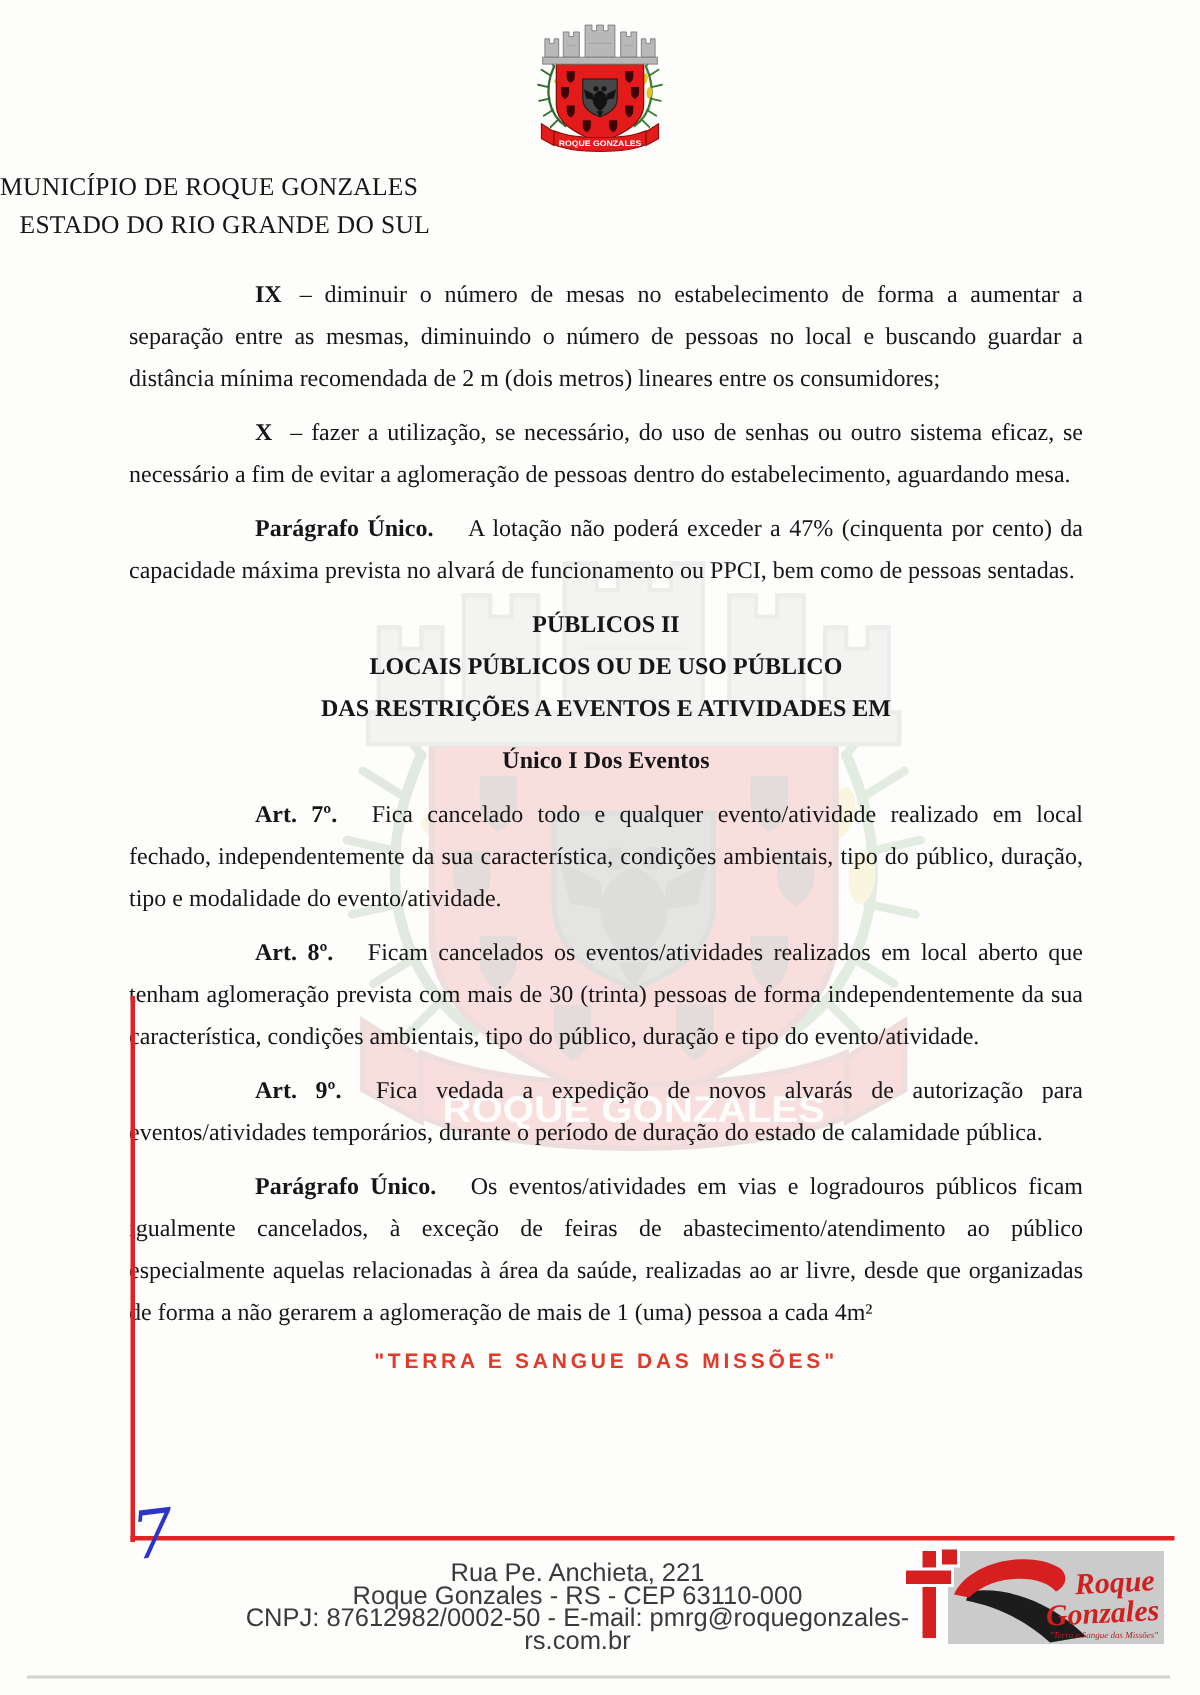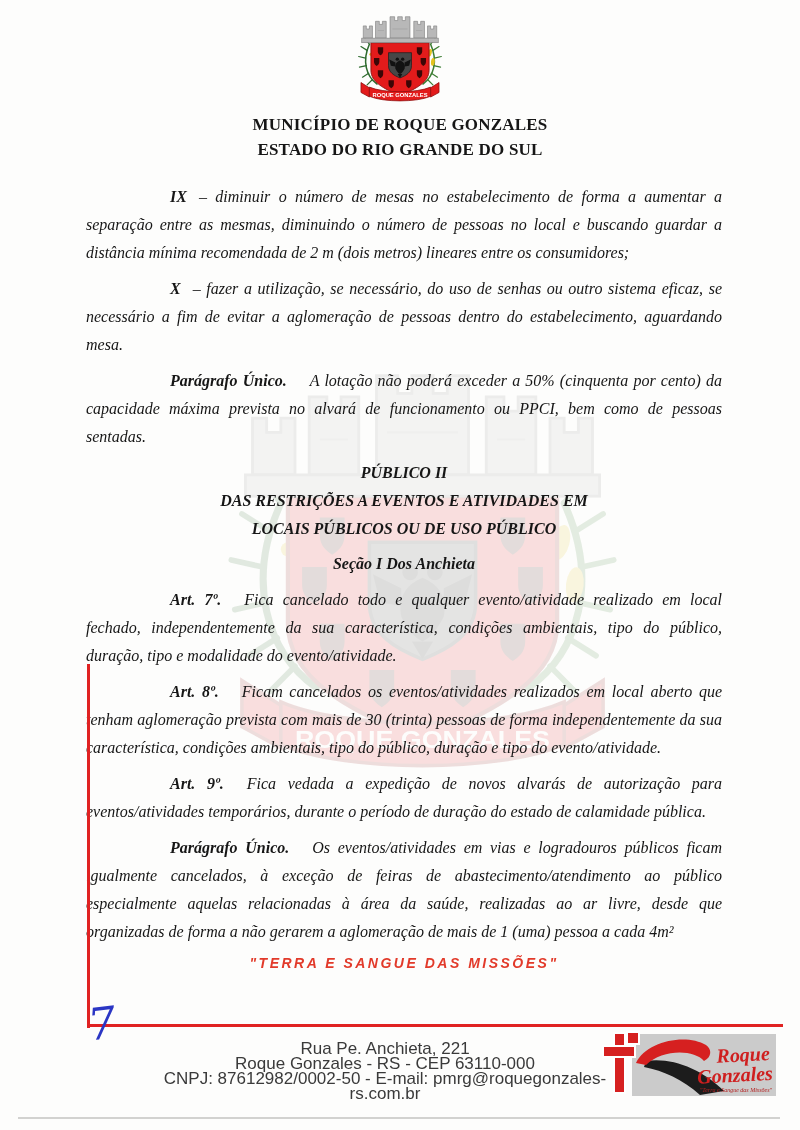--- a/index.html
+++ b/index.html
@@ -7,25 +7,25 @@
   html,body { background:#ffffff; }
   .page {
     position:relative; width:800px; height:1130px; margin:0 auto;
     background:#fdfdfc; overflow:hidden;
     font-family:"Liberation Serif", serif; color:#161616;
   }
   
   .watermark { position:absolute; left:210px; top:326px; width:425px; height:468px; opacity:.13; pointer-events:none; }
   
   .arms { display:block; margin:6px auto 0; width:92px; height:101px; }
-  .h-title, .h-sub { text-align:center; font-weight:bold; font-size:17px; letter-spacing:.2px; line-height:21px; }
+  .h-title, .h-sub { font-weight:normal; font-size:17px; letter-spacing:.2px; line-height:21px; }
   .h-title { margin-top:7px; }
-  .h-sub   { margin-top:4px; }
+  .h-sub   { margin-top:4px;margin-left:13px; }
   
-  .content { position:relative; margin:23px 78px 0 86px; font-size:16px; line-height:28px; text-align:justify;font-style:italic; }
+  .content { position:relative; margin:23px 78px 0 86px; font-size:16px; line-height:28px; text-align:justify; }
   .content p { margin:0 0 8px; text-indent:84px; }
   .lead { font-weight:bold; margin-right:23px; }
   .lead-num { margin-right:12px; }
   .chap { text-align:center; font-weight:bold; text-indent:0; line-height:28px; }
   .chap-first { margin-top:6px; }
   .section { text-align:center; font-weight:bold; text-indent:0; line-height:28px; margin-top:7px; margin-bottom:8px; }
   .slogan {
     margin-top:5px; text-align:center; text-indent:0;
     font-family:"Liberation Sans", sans-serif; font-weight:bold;
     font-size:14px; letter-spacing:2.5px; color:#e23a2a; line-height:18px;
@@ -120,26 +120,26 @@
         </g>
       </g>
     </svg>
     <div class="h-title">MUNICÍPIO DE ROQUE GONZALES</div>
     <div class="h-sub">ESTADO DO RIO GRANDE DO SUL</div>
   </header>
 
   <main class="content">
     <p><b class="lead lead-num">IX</b><span>– diminuir o número de mesas no estabelecimento de forma a aumentar a separação entre as mesmas, diminuindo o número de pessoas no local e buscando guardar a distância mínima recomendada de 2 m (dois metros) lineares entre os consumidores;</span></p>
     <p><b class="lead lead-num">X</b><span>– fazer a utilização, se necessário, do uso de senhas ou outro sistema eficaz, se necessário a fim de evitar a aglomeração de pessoas dentro do estabelecimento, aguardando mesa.</span></p>
-    <p><b class="lead">Parágrafo Único.</b><span>A lotação não poderá exceder a 50% (cinquenta por cento) da capacidade máxima prevista no alvará de funcionamento ou PPCI, bem como de pessoas sentadas.</span></p>
+    <p><b class="lead">Parágrafo Único.</b><span>A lotação não poderá exceder a 47% (cinquenta por cento) da capacidade máxima prevista no alvará de funcionamento ou PPCI, bem como de pessoas sentadas.</span></p>
 
-    <div class="chap chap-first">PÚBLICO II</div>
+    <div class="chap chap-first">PÚBLICOS II</div>
+    <div class="chap">LOCAIS PÚBLICOS OU DE USO PÚBLICO</div>
     <div class="chap">DAS RESTRIÇÕES A EVENTOS E ATIVIDADES EM</div>
-    <div class="chap">LOCAIS PÚBLICOS OU DE USO PÚBLICO</div>
-    <div class="section">Seção I Dos Anchieta</div>
+    <div class="section">Único I Dos Eventos</div>
 
     <p><b class="lead">Art. 7º.</b><span>Fica cancelado todo e qualquer evento/atividade realizado em local fechado, independentemente da sua característica, condições ambientais, tipo do público, duração, tipo e modalidade do evento/atividade.</span></p>
     <p><b class="lead">Art. 8º.</b><span>Ficam cancelados os eventos/atividades realizados em local aberto que tenham aglomeração prevista com mais de 30 (trinta) pessoas de forma independentemente da sua característica, condições ambientais, tipo do público, duração e tipo do evento/atividade.</span></p>
     <p><b class="lead">Art. 9º.</b><span>Fica vedada a expedição de novos alvarás de autorização para eventos/atividades temporários, durante o período de duração do estado de calamidade pública.</span></p>
     <p><b class="lead">Parágrafo Único.</b><span>Os eventos/atividades em vias e logradouros públicos ficam igualmente cancelados, à exceção de feiras de abastecimento/atendimento ao público especialmente aquelas relacionadas à área da saúde, realizadas ao ar livre, desde que organizadas de forma a não gerarem a aglomeração de mais de 1 (uma) pessoa a cada 4m²</span></p>
 
     <div class="slogan">"TERRA E SANGUE DAS MISSÕES"</div>
   </main>
 
   <div class="red-vline"></div>

